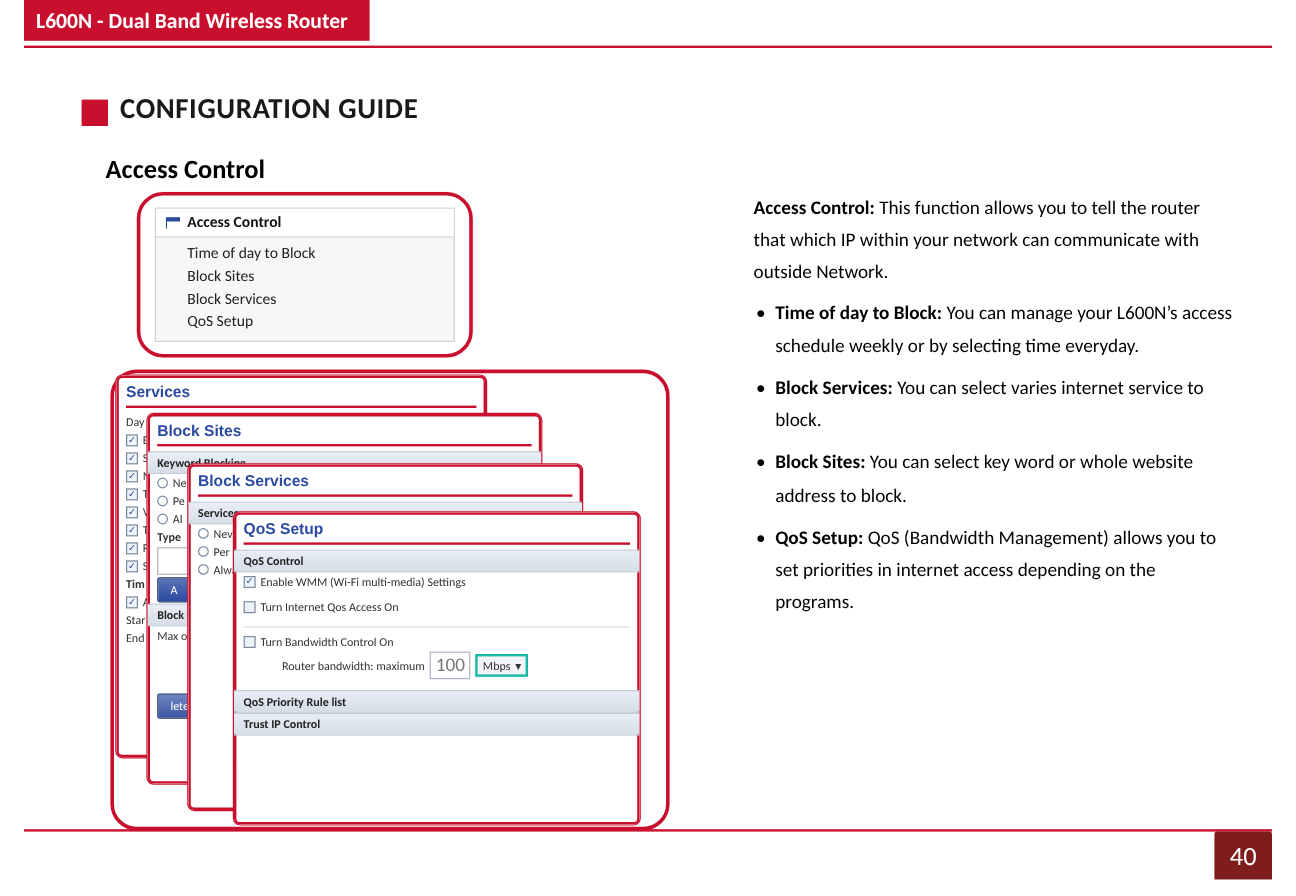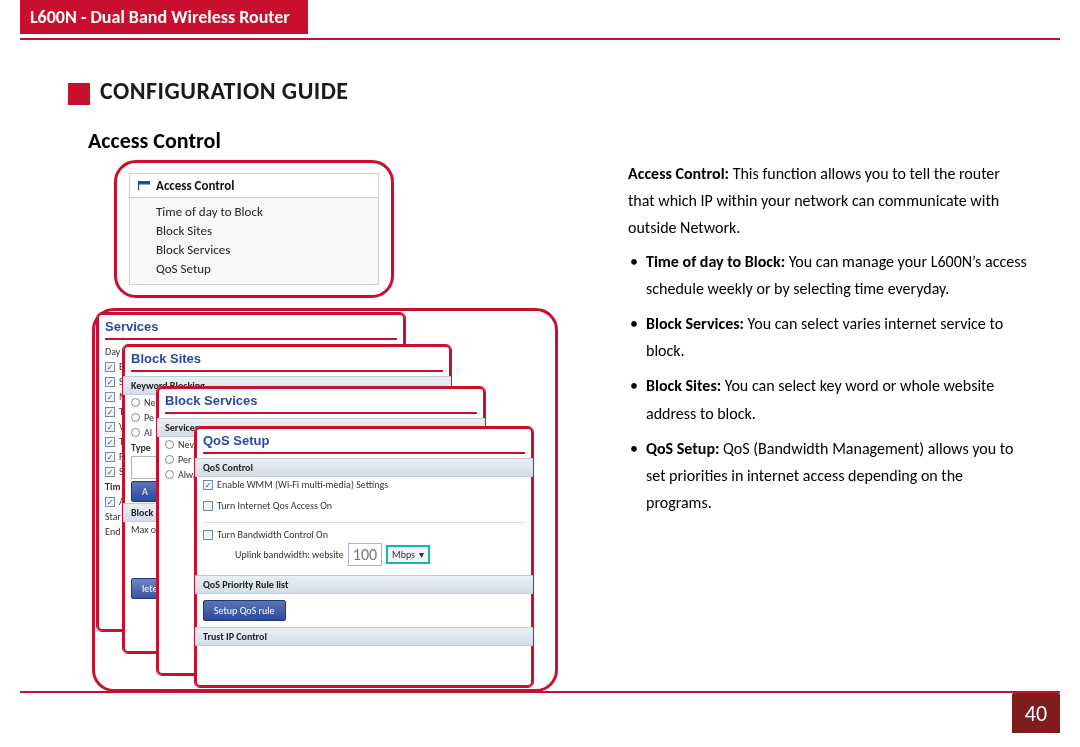--- a/index.html
+++ b/index.html
@@ -226,31 +226,28 @@
           <div class="prow" style="margin-top:6px">
               <span class="cb"></span>
               <span>Turn Internet Qos Access On</span>
             </div>
           <div style="height:6px;border-bottom:1px solid #d7dde6;margin:4px 8px"></div>
           <div class="prow">
               <span class="cb"></span>
               <span>Turn Bandwidth Control On</span>
             </div>
           <div class="prow" style="padding-left:40px">
-            <span>Uplink bandwidth: website</span>
+            <span>Router bandwidth: maximum</span>
             <span class="inp">100</span>
             <span class="sel">
                 <span>Mbps</span>
                 <span>▾</span>
               </span>
           </div>
           <div class="hdrbar" style="margin-top:8px">QoS Priority Rule list</div>
-          <div class="prow" style="padding:6px 8px">
-              <span class="btn">Setup QoS rule</span>
-            </div>
           <div class="hdrbar">Trust IP Control</div>
         </div>
       </div>
     </div>
 
     <div class="text-col">
       <p>
         <b>Access Control:</b>
         <span>This function allows you to tell the router that which IP within your network can communicate with outside Network.</span>
       </p>

